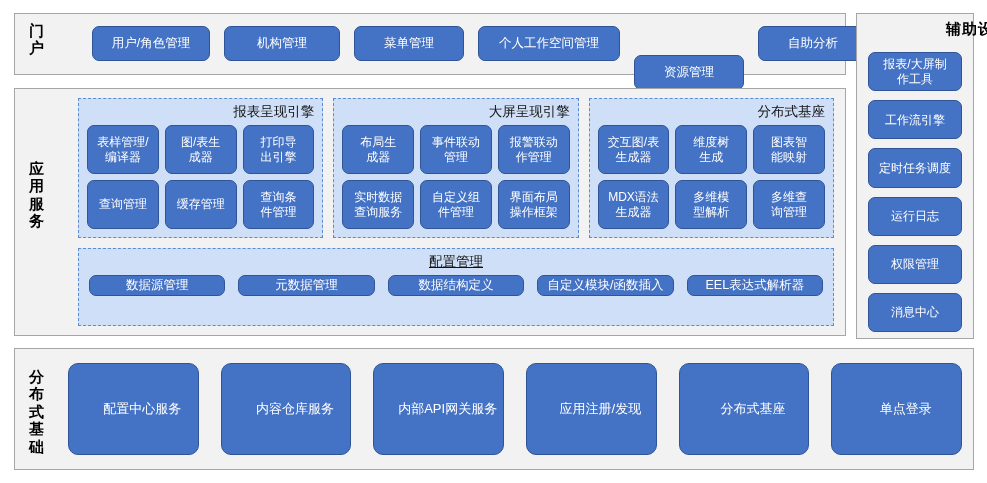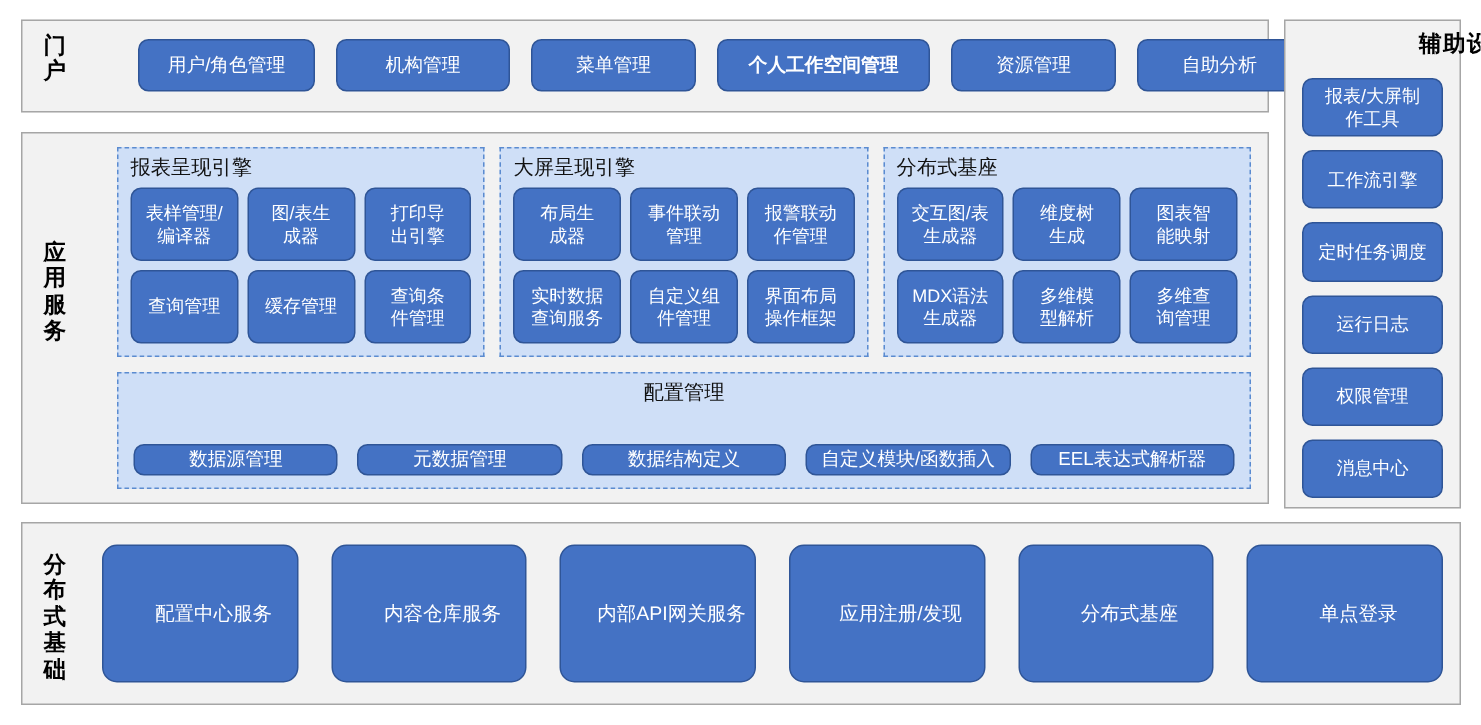--- a/index.html
+++ b/index.html
@@ -81,39 +81,39 @@
   }
   .engine{
     flex:1;
     background:#CFDFF7;
     border:1px dashed #5B8BD0;
     box-sizing:border-box;
     padding:5px 8px 8px 8px;
     display:flex;flex-direction:column;
   }
   .engine-title{
-    text-align:left;font-size:13.5px;color:#111;
+    text-align:right;font-size:13.5px;color:#111;
     margin-bottom:5px;line-height:1.2;
   }
   .engine-grid{
     flex:1;
     display:grid;
     grid-template-columns:repeat(3,1fr);
     grid-template-rows:repeat(2,1fr);
     gap:6px;
   }
   .engine-grid .btn{font-size:12px;}
 
   #config-panel{
     position:absolute;left:78px;top:248px;width:756px;height:78px;
     background:#CFDFF7;border:1px dashed #5B8BD0;box-sizing:border-box;
     padding:4px 10px 8px 10px;display:flex;flex-direction:column;
   }
-  #config-title{text-align:center;font-size:13.5px;color:#111;margin-bottom:4px;}
-  #config-items{flex:1;display:flex;gap:13px;align-items:flex-end;}
+  #config-title{text-align:center;font-size:13.5px;color:#111;margin-bottom:4px;text-decoration:underline;}
+  #config-items{flex:1;display:flex;gap:13px;align-items:flex-start;}
   #config-items .btn{flex:1;font-size:12.5px;}
 
   
   #base-panel{left:14px;top:348px;width:960px;height:122px;}
   #base-label{left:24px;top:368px;width:26px;}
   #base-items{
     position:absolute;left:68px;top:363px;width:894px;height:92px;
     display:flex;gap:22px;
   }
   #base-items .btn{flex:1;border-radius:10px;font-size:13px;padding-left:22px;}
@@ -123,22 +123,22 @@
 
 <div class="canvas">
 
   <div class="panel" id="portal-panel"></div>
   <div class="band-label" id="portal-label">门
 户</div>
   <div id="portal-buttons">
       <div class="btn" style="width: 118px; flex: 0 0 118px;">用户/角色管理</div>
       <div class="btn" style="width: 116px; flex: 0 0 116px;">机构管理</div>
       <div class="btn" style="width: 110px; flex: 0 0 110px;">菜单管理</div>
-      <div class="btn" style="width: 142px; flex: 0 0 142px; font-weight: bold;">个人工作空间管理</div>
-      <div class="btn" style="width: 110px; flex: 0 0 110px;">资源管理</div>
+      <div class="btn" style="width: 142px; flex: 0 0 142px;">个人工作空间管理</div>
+      <div class="btn" style="width: 110px; flex: 0 0 110px; margin-top: 29px;">资源管理</div>
       <div class="btn" style="width: 110px; flex: 0 0 110px;">自助分析</div>
     </div>
 
   <div class="panel" id="aux-panel"></div>
   <div id="aux-title">辅助设施</div>
   <div id="aux-list">
       <div class="btn">报表/大屏制
 作工具</div>
       <div class="btn">工作流引擎</div>
       <div class="btn">定时任务调度</div>

